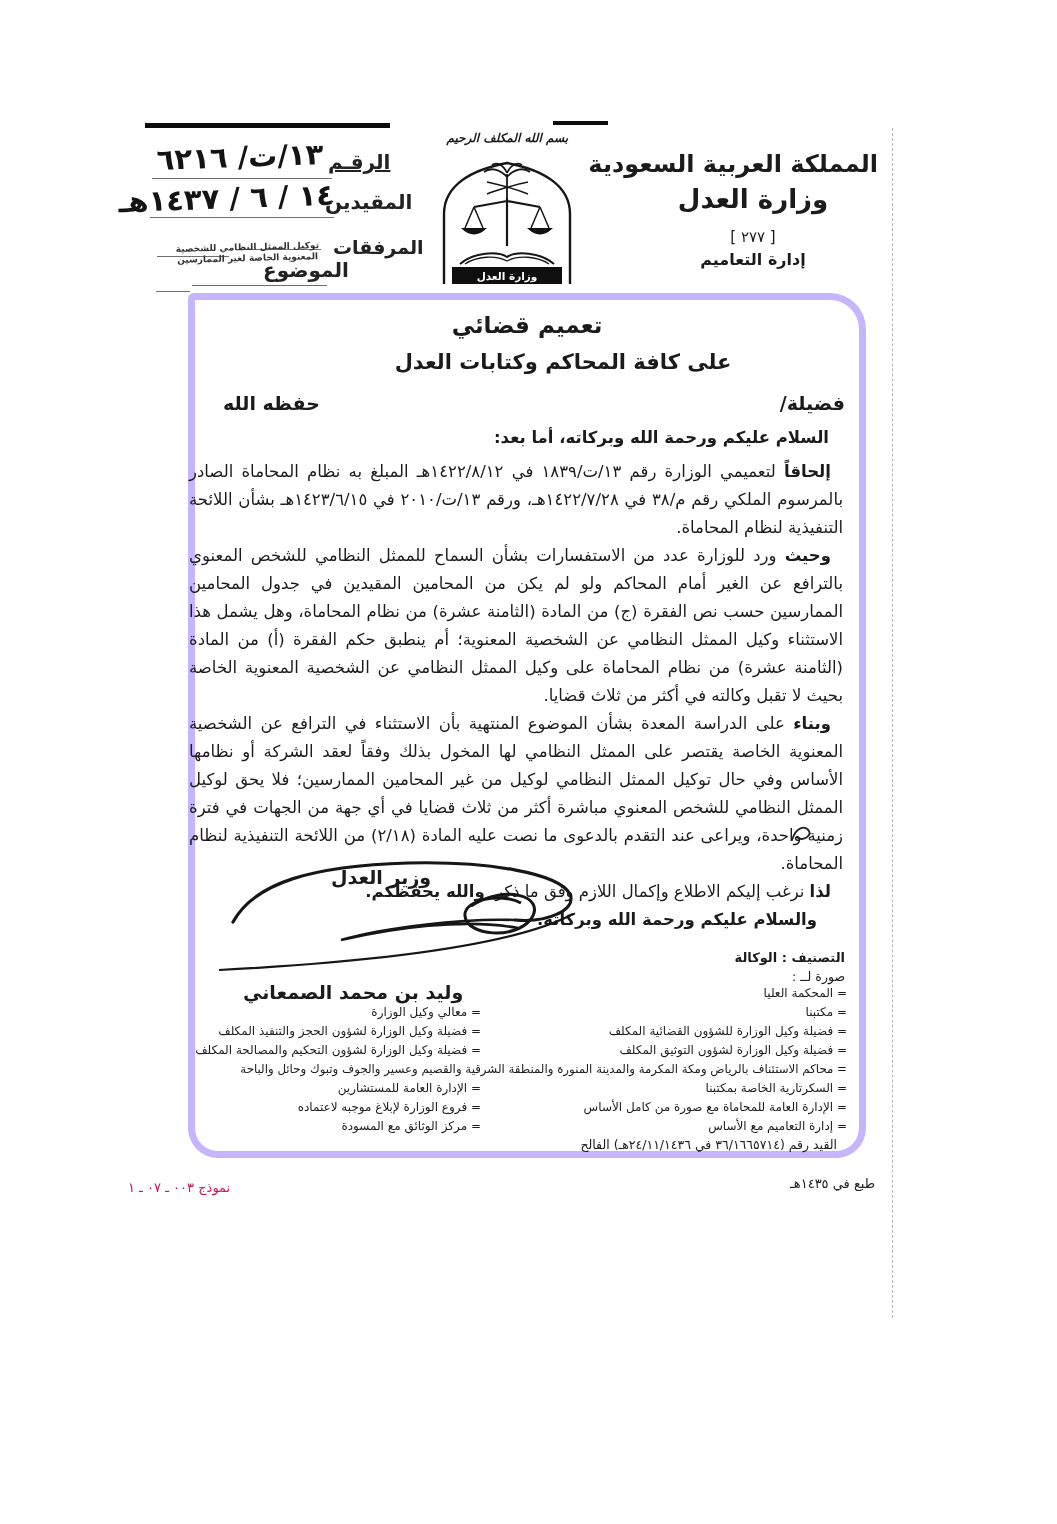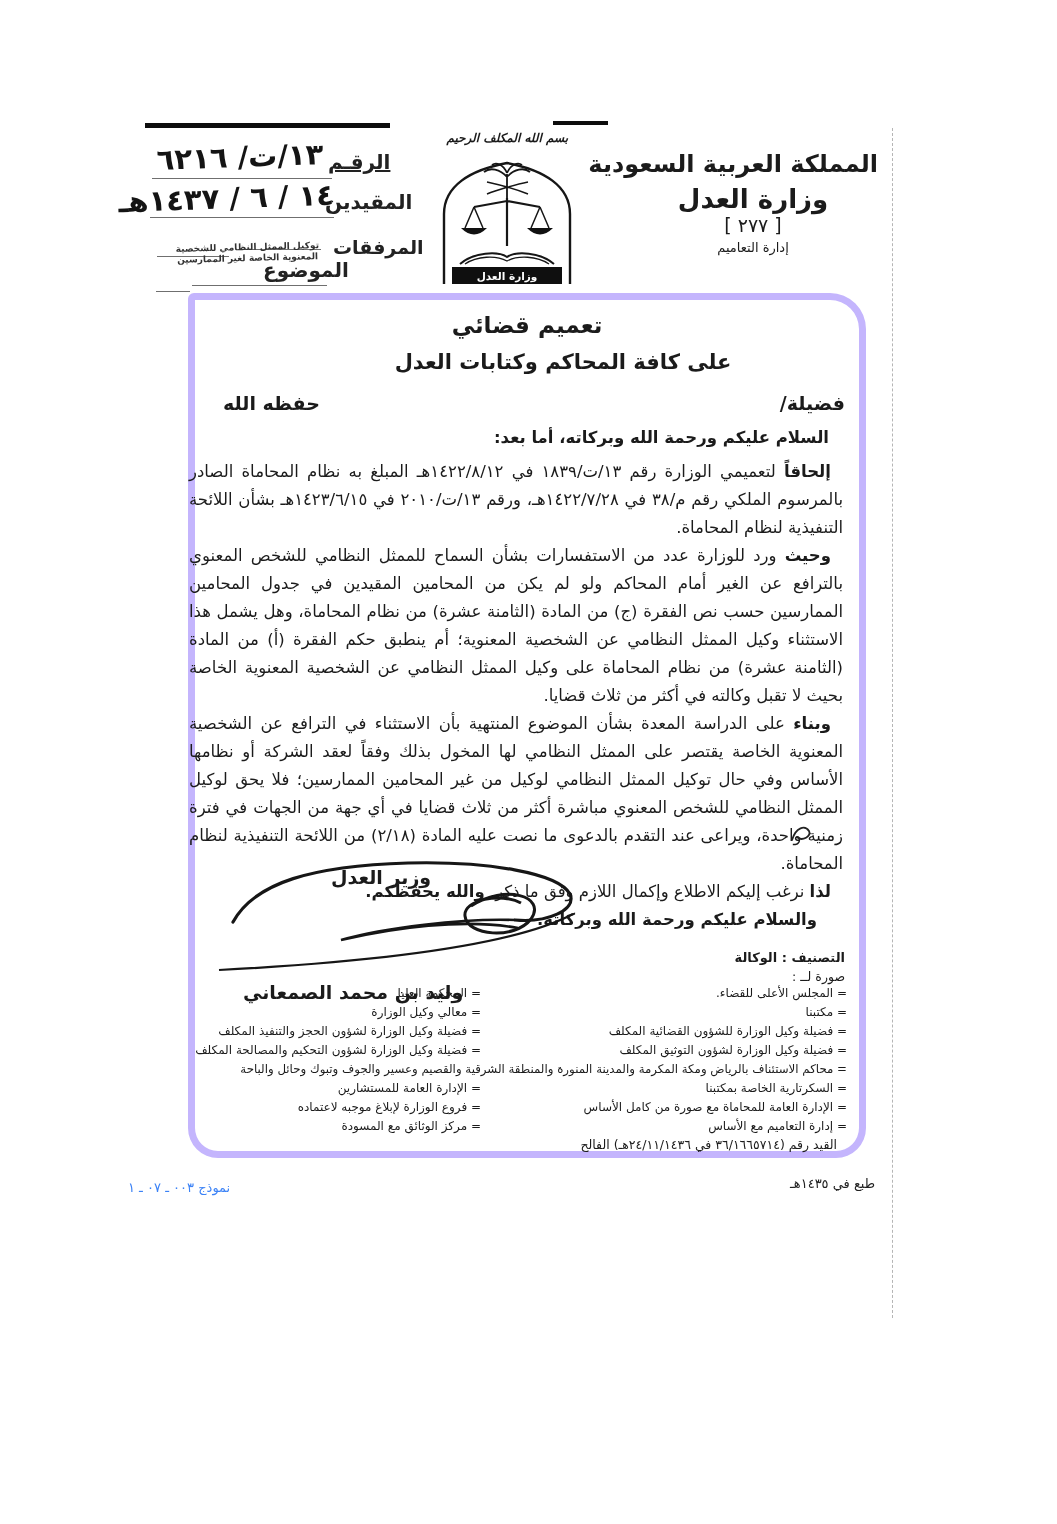--- a/index.html
+++ b/index.html
@@ -14,22 +14,22 @@
   .dashline{position:absolute;border-right:1px dashed #8f8f8f;opacity:.65;}
   .rule{position:absolute;background:#6f6f6f;height:1px;}
   
   .fld-label{position:absolute;font-weight:bold;font-size:20px;color:#222;white-space:nowrap;}
   .hand{position:absolute;font-size:29px;font-weight:600;color:#141414;transform:rotate(-2deg);white-space:nowrap;letter-spacing:2px;}
   .hand-small{position:absolute;font-size:9px;font-weight:600;color:#333;transform:rotate(-1.5deg);line-height:11px;text-align:center;}
   .bismillah{position:absolute;font-size:12px;font-weight:bold;font-style:italic;text-align:center;white-space:nowrap;}
   .authority{position:absolute;text-align:center;}
   .authority .kingdom{font-size:24px;font-weight:bold;white-space:nowrap;}
   .authority .ministry{font-size:26px;font-weight:bold;margin-top:6px;}
-  .authority .docnum{font-size:19px;letter-spacing:2px;}
-  .authority .dept{font-size:13px;font-weight:normal;margin-top:4px;}
+  .authority .docnum{font-size:15px;margin-top:14px;letter-spacing:2px;}
+  .authority .dept{font-size:16px;font-weight:bold;margin-top:4px;}
   
   .letter-box{
     position:absolute;left:188px;top:293px;width:678px;height:865px;
     border:7px solid #c4b5fd;border-radius:6px 36px 30px 30px;box-sizing:border-box;
   }
   .t1{position:absolute;top:12px;left:0;width:100%;text-align:center;font-size:23px;font-weight:bold;}
   .t2{position:absolute;top:50px;left:0;width:100%;text-align:center;font-size:21px;font-weight:bold;padding-left:36px;}
   .addr-row{position:absolute;top:92px;left:0;width:100%;box-sizing:border-box;
     padding:0 14px 0 28px;display:flex;justify-content:space-between;font-size:19px;font-weight:bold;}
   .salut{position:absolute;top:128px;right:30px;font-size:16.5px;font-weight:bold;}
@@ -45,21 +45,21 @@
   
   .dist{position:absolute;top:650px;right:12px;width:656px;font-size:12px;}
   .dist .cls{font-size:13px;font-weight:bold;margin-right:2px;}
   .dist .copyto{margin-top:4px;margin-right:2px;font-size:12.5px;}
   .dist-row{display:flex;height:19px;line-height:19px;white-space:nowrap;}
   .dist-cell-r{flex:0 0 366px;}
   .dist-cell-l{flex:1;text-align:right;}
   .dist .wide{height:19px;line-height:19px;white-space:nowrap;font-size:11.8px;}
   .dist .registry{margin-top:1px;margin-right:10px;font-size:12.5px;white-space:nowrap;}
   
-  .foot-form{position:absolute;left:128px;top:1180px;font-size:13px;color:#3b82f6;}
+  .foot-form{position:absolute;left:128px;top:1180px;font-size:13px;color:#be185d;}
   .foot-print{position:absolute;left:790px;top:1176px;font-size:13px;color:#222;}
   .squiggle{position:absolute;left:788px;top:822px;}
 </style>
 </head>
 <body>
 
 <div class="page">
 
   <div class="bar" style="left:145px;top:123px;width:245px;height:5px;"></div>
   <div class="bar" style="left:553px;top:121px;width:55px;height:4px;"></div>
@@ -140,21 +140,20 @@
       </svg>
       <div class="sig-title">وزير العدل</div>
       <div class="sig-name">وليد بن محمد الصمعاني</div>
     </div>
 
     <div class="dist">
       <div class="cls">التصنيف : الوكالة</div>
       <div class="copyto">صورة لــ :</div>
 
       <div class="dist-row">
-        <div class="dist-cell-r">= المجلس الأعلى للقضاء.</div>
         <div class="dist-cell-l">= المحكمة العليا</div>
       </div>
       <div class="dist-row">
         <div class="dist-cell-r">= مكتبنا</div>
         <div class="dist-cell-l">= معالي وكيل الوزارة</div>
       </div>
       <div class="dist-row">
         <div class="dist-cell-r">= فضيلة وكيل الوزارة للشؤون القضائية المكلف</div>
         <div class="dist-cell-l">= فضيلة وكيل الوزارة لشؤون الحجز والتنفيذ المكلف</div>
       </div>

